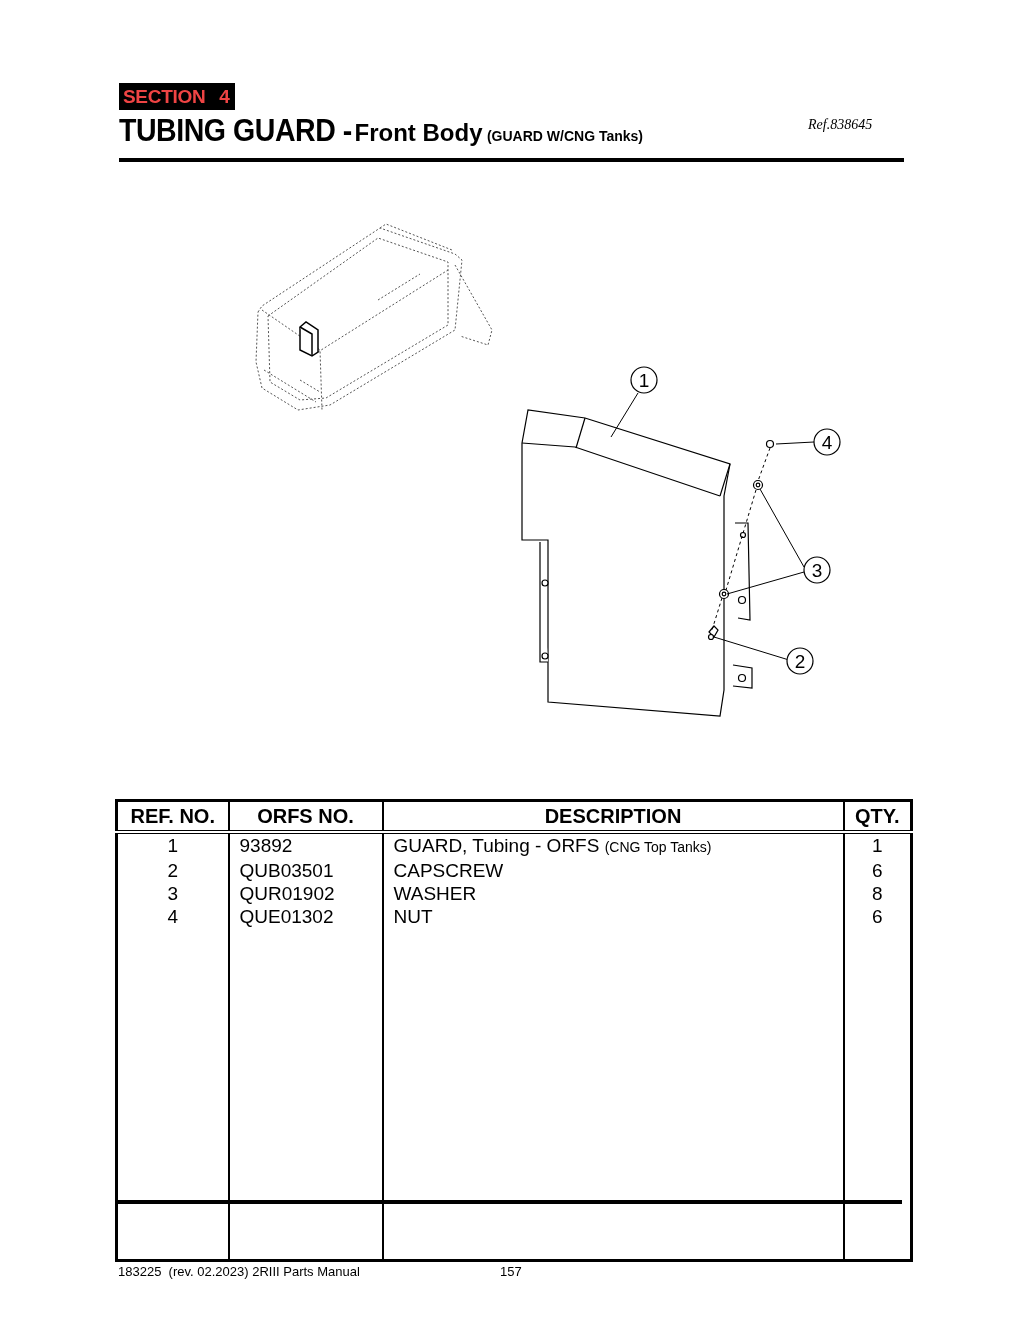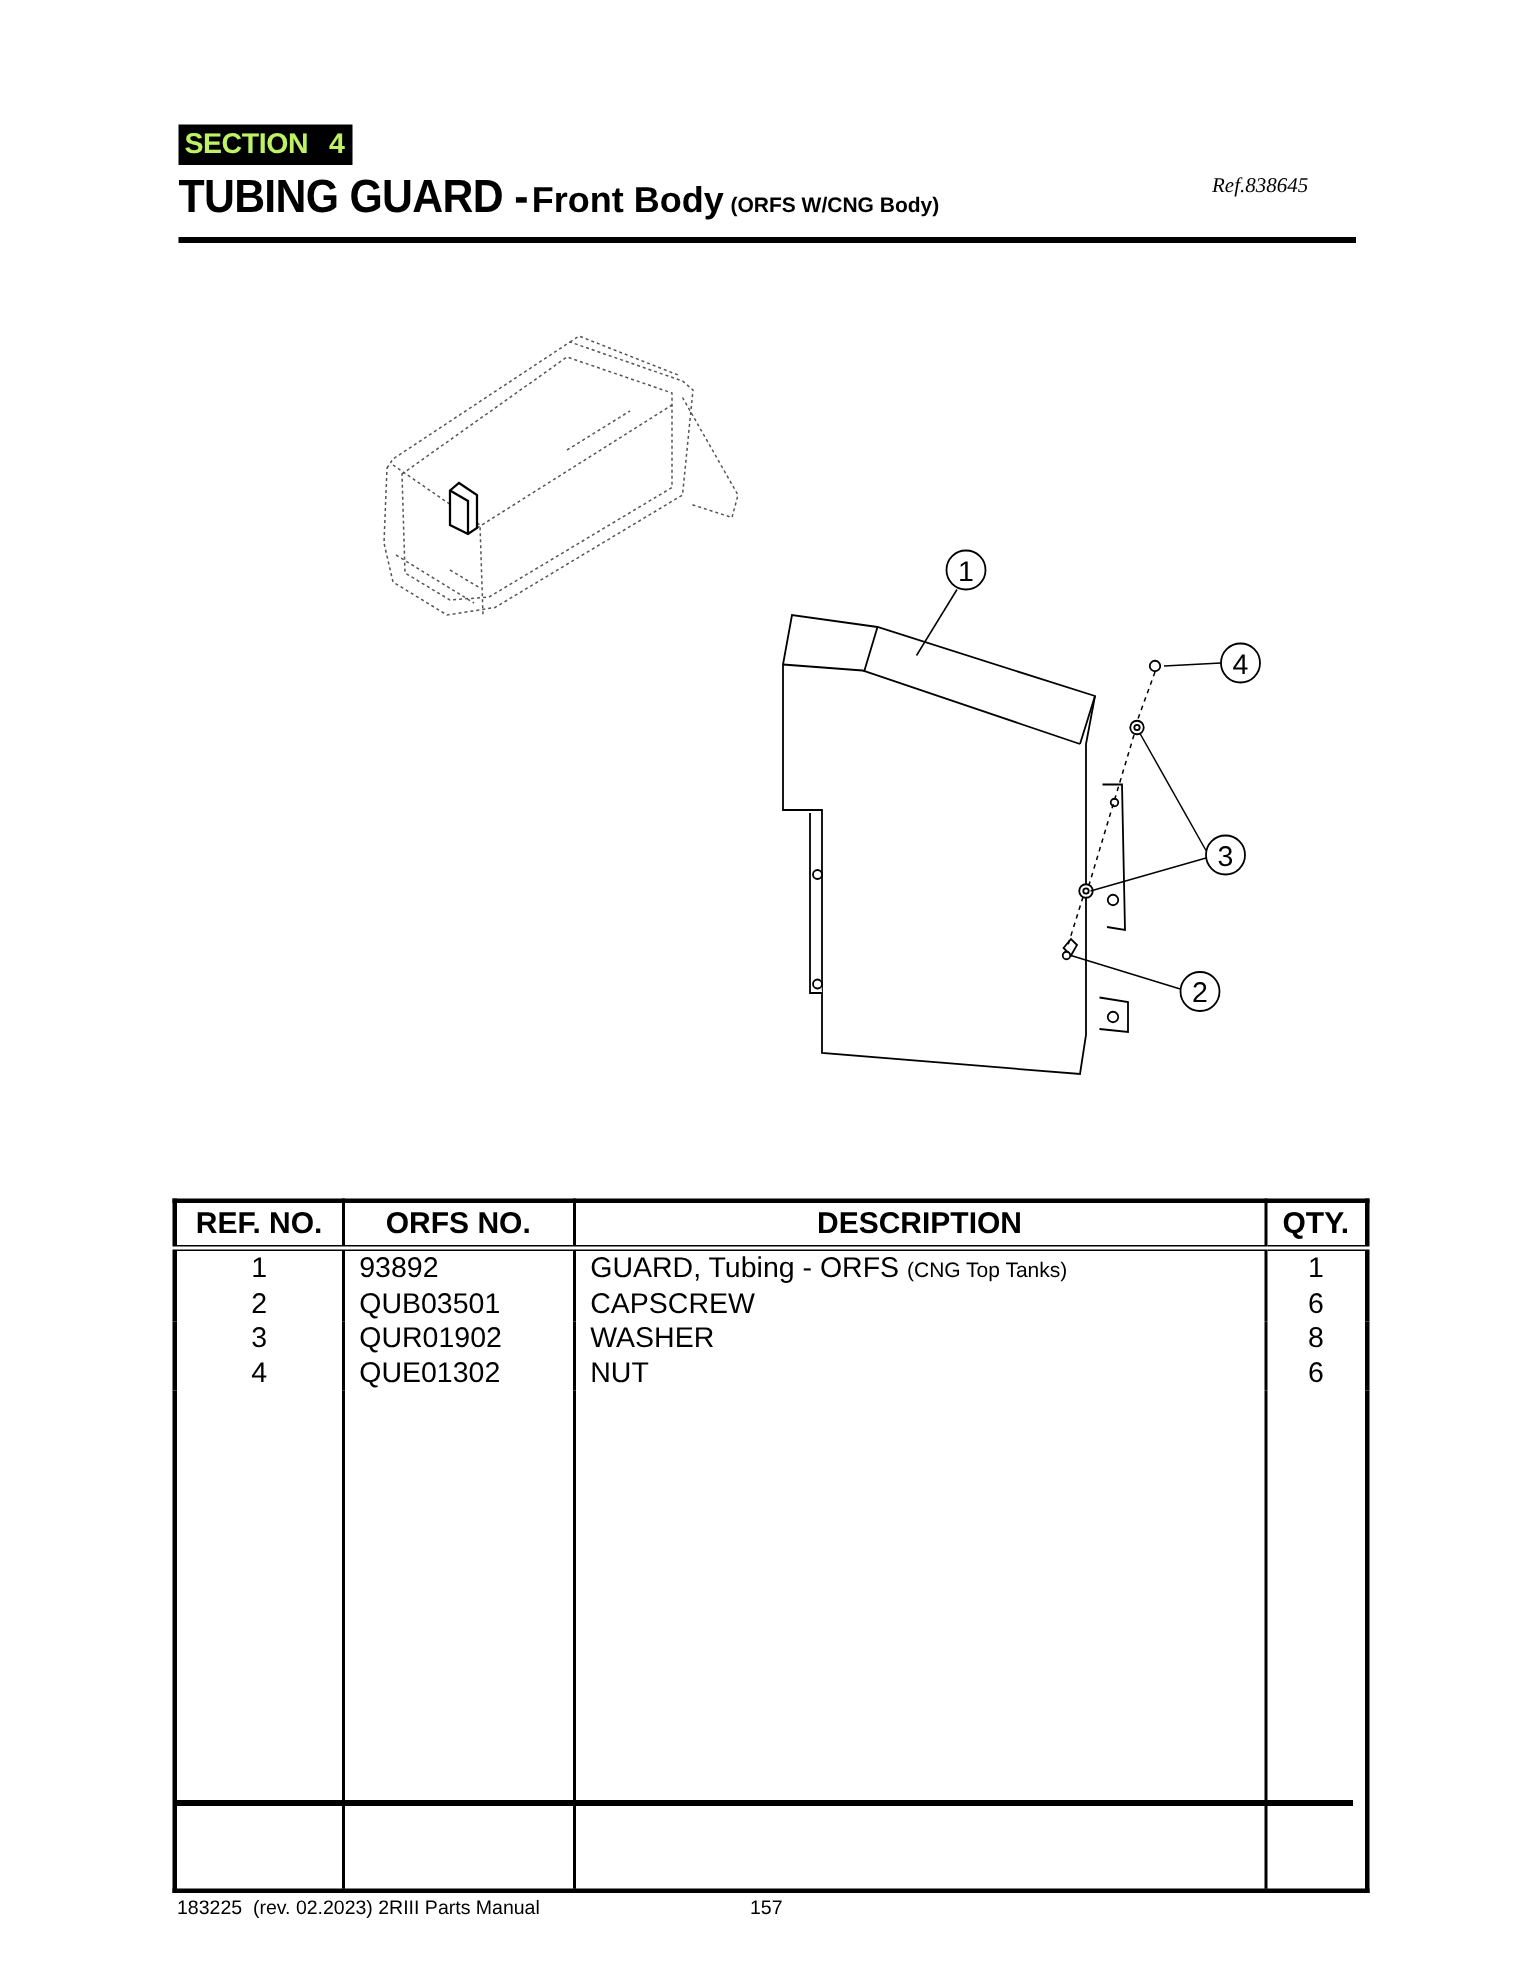--- a/index.html
+++ b/index.html
@@ -1,21 +1,21 @@
 <!DOCTYPE html>
 <html><head>
 <meta charset="utf-8">
 <style>
   html, body { margin: 0; padding: 0; background: #ffffff; }
   body { width: 1024px; height: 1325px; position: relative; overflow: hidden;
          font-family: "Liberation Sans", sans-serif; color: #000; }
   .abs { position: absolute; }
 
   .section-badge { left: 119px; top: 83px; height: 27px; padding: 0 5px 0 4px;
-    background: #000; color: #bef264; font-weight: bold; font-size: 19px; line-height: 27px;
+    background: #000; color: #ef4444; font-weight: bold; font-size: 19px; line-height: 27px;
     letter-spacing: -0.3px; }
   .section-badge .num { margin-left: 14px; }
 
   .title { left: 119px; top: 112px; white-space: nowrap; font-weight: bold; line-height: 38px; }
   .title .main { font-size: 31px; letter-spacing: -0.5px; transform: scaleX(0.92); display:inline-block; transform-origin: left; }
   .title .sub { font-size: 24px; margin-left: -22px; }
   .title .paren { font-size: 14px; }
 
   .ref { left: 808px; top: 117px; font-size: 14px; font-style: italic; font-family: Liberation Serif, serif; }
 
@@ -41,21 +41,21 @@
 </head>
 <body>
 
 <div class="abs section-badge">
   <span>SECTION</span><span class="num">4</span>
 </div>
 
 <div class="abs title">
   <span class="main">TUBING GUARD -</span>
   <span class="sub">Front Body</span>
-  <span class="paren">(ORFS W/CNG Body)</span>
+  <span class="paren">(GUARD W/CNG Tanks)</span>
 </div>
 
 <div class="abs ref">Ref.838645</div>
 
 <div class="abs rule-top"></div>
 
 <svg class="abs diagram" viewBox="0 0 1024 780" width="1024" height="780">
 
   <g fill="none" stroke="#555" stroke-width="1" stroke-dasharray="2,2">
     <path d="M258 312 L262 306 L380 228 L455 254 L462 260 L455 330 L330 405 L298 410 L262 388 L256 362 Z"></path>

